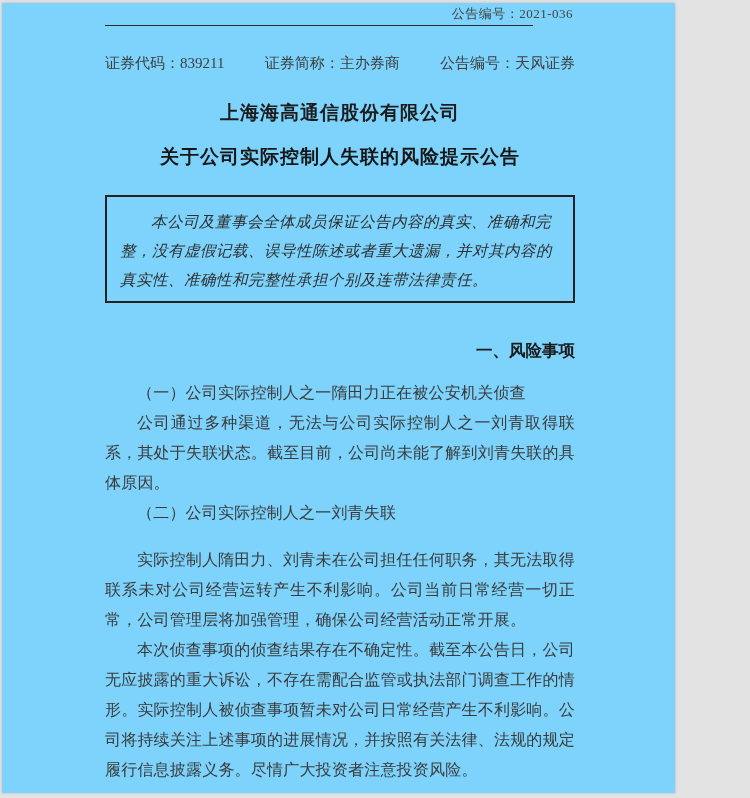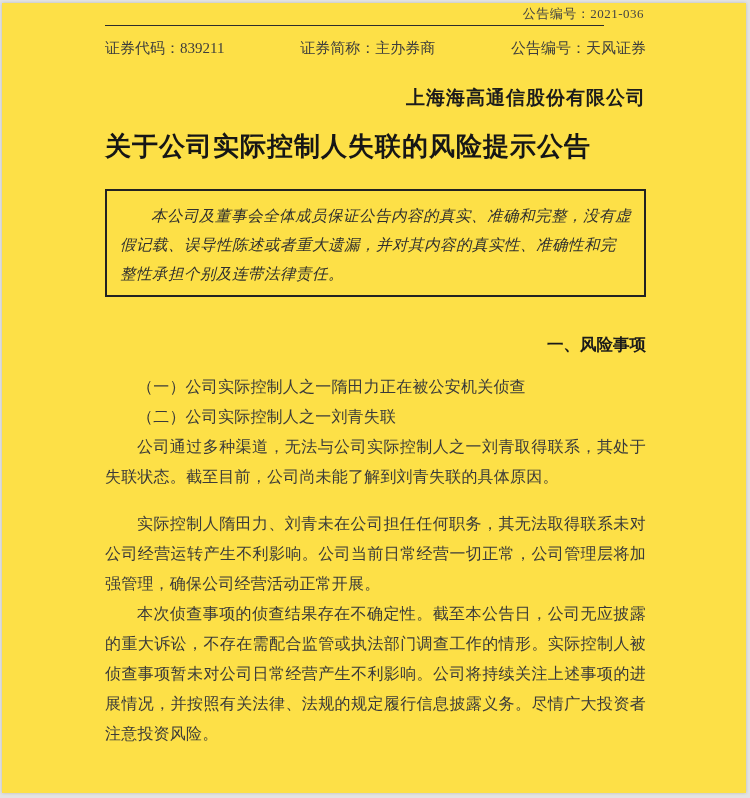--- a/index.html
+++ b/index.html
@@ -12,23 +12,23 @@
     position: relative;
     width: 750px;
     height: 798px;
     background: #e3e3e3;
     overflow: hidden;
   }
   .page {
     position: absolute;
     top: 3px;
     left: 2px;
-    width: 744px;
+    width: 673px;
     height: 790px;
-    background: #fde047;
+    background: #7dd3fc;
     box-shadow: 0 0 3px rgba(0,0,0,0.18);
     color: #3a3a3a;
     overflow: hidden;
   }
   .inner {
     padding: 2px 100px 0 103px; 
   }
   .announce-no {
     text-align: right;
     font-size: 13px;
@@ -38,36 +38,36 @@
   }
   .top-rule {
     height: 0;
     border: none;
     border-top: 1.5px solid #2c2c2c;
     margin: 2px 42px 0 0;
   }
   .sec-header {
     display: flex;
     justify-content: space-between;
-    margin-top: 13px;
+    margin-top: 28px;
     font-size: 15px;
     color: #3d3d3d;
   }
   .doc-title {
-    text-align: right;
+    text-align: center;
     font-weight: 700;
     font-size: 19px;
     color: #1c1c1c;
     margin-top: 27px;
     letter-spacing: 1px;
   }
   .doc-subtitle {
-    text-align: left;
+    text-align: center;
     font-weight: 700;
-    font-size: 26px;
+    font-size: 19px;
     color: #161616;
     margin-top: 18px;
     letter-spacing: 1px;
   }
   .disclaimer-box {
     border: 2px solid #222;
     margin-top: 25px;
     padding: 10px 13px 7px 13px;
     font-size: 15.5px;
     line-height: 29px;
@@ -117,22 +117,22 @@
 
       <div class="doc-title">上海海高通信股份有限公司</div>
 
       <div class="doc-subtitle">关于公司实际控制人失联的风险提示公告</div>
 
       <div class="disclaimer-box">本公司及董事会全体成员保证公告内容的真实、准确和完整，没有虚假记载、误导性陈述或者重大遗漏，并对其内容的真实性、准确性和完整性承担个别及连带法律责任。</div>
 
       <p class="section-heading s1">一、风险事项</p>
 
       <p class="para first">（一）公司实际控制人之一隋田力正在被公安机关侦查</p>
+      <p class="para">公司通过多种渠道，无法与公司实际控制人之一刘青取得联系，其处于失联状态。截至目前，公司尚未能了解到刘青失联的具体原因。</p>
       <p class="para">（二）公司实际控制人之一刘青失联</p>
-      <p class="para">公司通过多种渠道，无法与公司实际控制人之一刘青取得联系，其处于失联状态。截至目前，公司尚未能了解到刘青失联的具体原因。</p>
 
 
       <p class="para first">实际控制人隋田力、刘青未在公司担任任何职务，其无法取得联系未对公司经营运转产生不利影响。公司当前日常经营一切正常，公司管理层将加强管理，确保公司经营活动正常开展。</p>
       <p class="para">本次侦查事项的侦查结果存在不确定性。截至本公告日，公司无应披露的重大诉讼，不存在需配合监管或执法部门调查工作的情形。实际控制人被侦查事项暂未对公司日常经营产生不利影响。公司将持续关注上述事项的进展情况，并按照有关法律、法规的规定履行信息披露义务。尽情广大投资者注意投资风险。</p>
 
     </div>
   </div>
 </div>
 
 </body></html>

